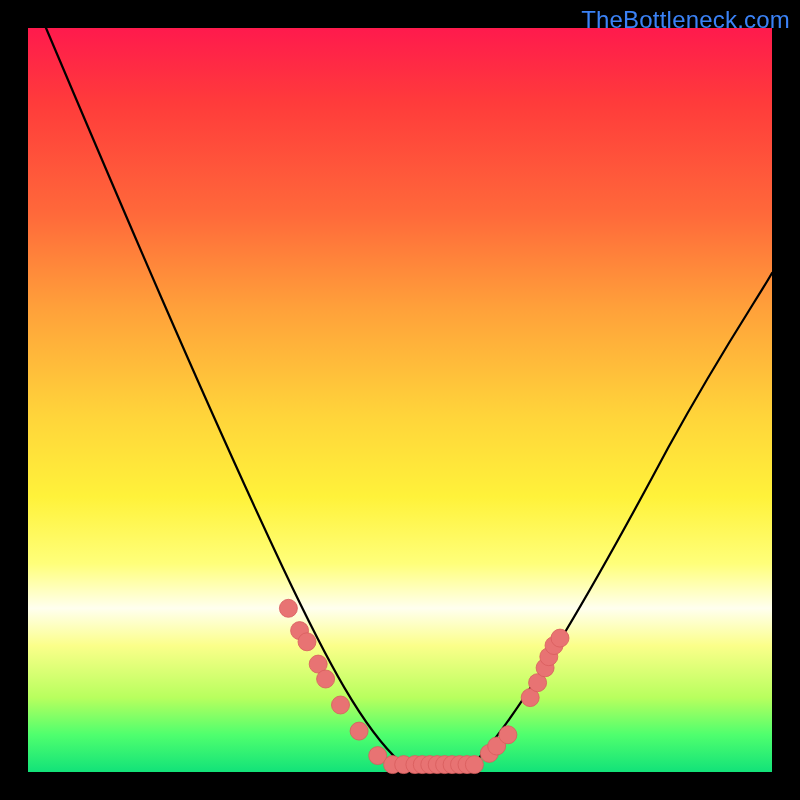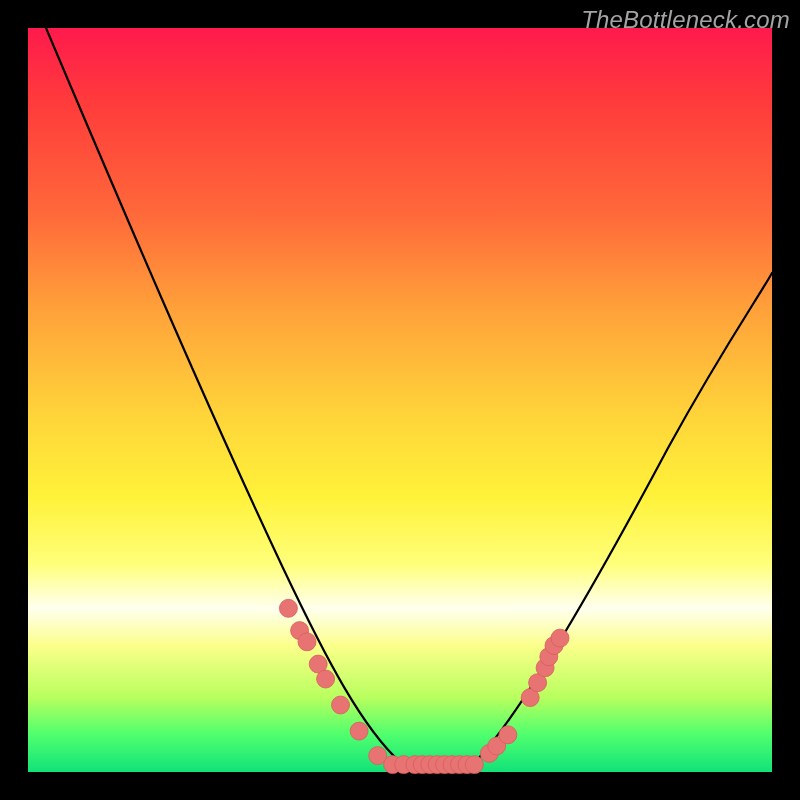--- a/index.html
+++ b/index.html
@@ -29,26 +29,25 @@
       #fbff8a 83%,
       #b8ff5e 90%,
       #4fff6e 95%,
       #12e279 100%
     );
   }
   .watermark {
     position: absolute;
     top: 6px;
     right: 10px;
-    color: #a3a3a3;
+    color: #3b82f6;
     font-size: 24px;
     font-weight: 400;
     letter-spacing: 0.2px;
     z-index: 5;
-    font-style: italic;
   }
   svg.overlay {
     position: absolute;
     left: 0;
     top: 0;
     width: 744px;
     height: 744px;
     overflow: visible;
   }
   .curve {

